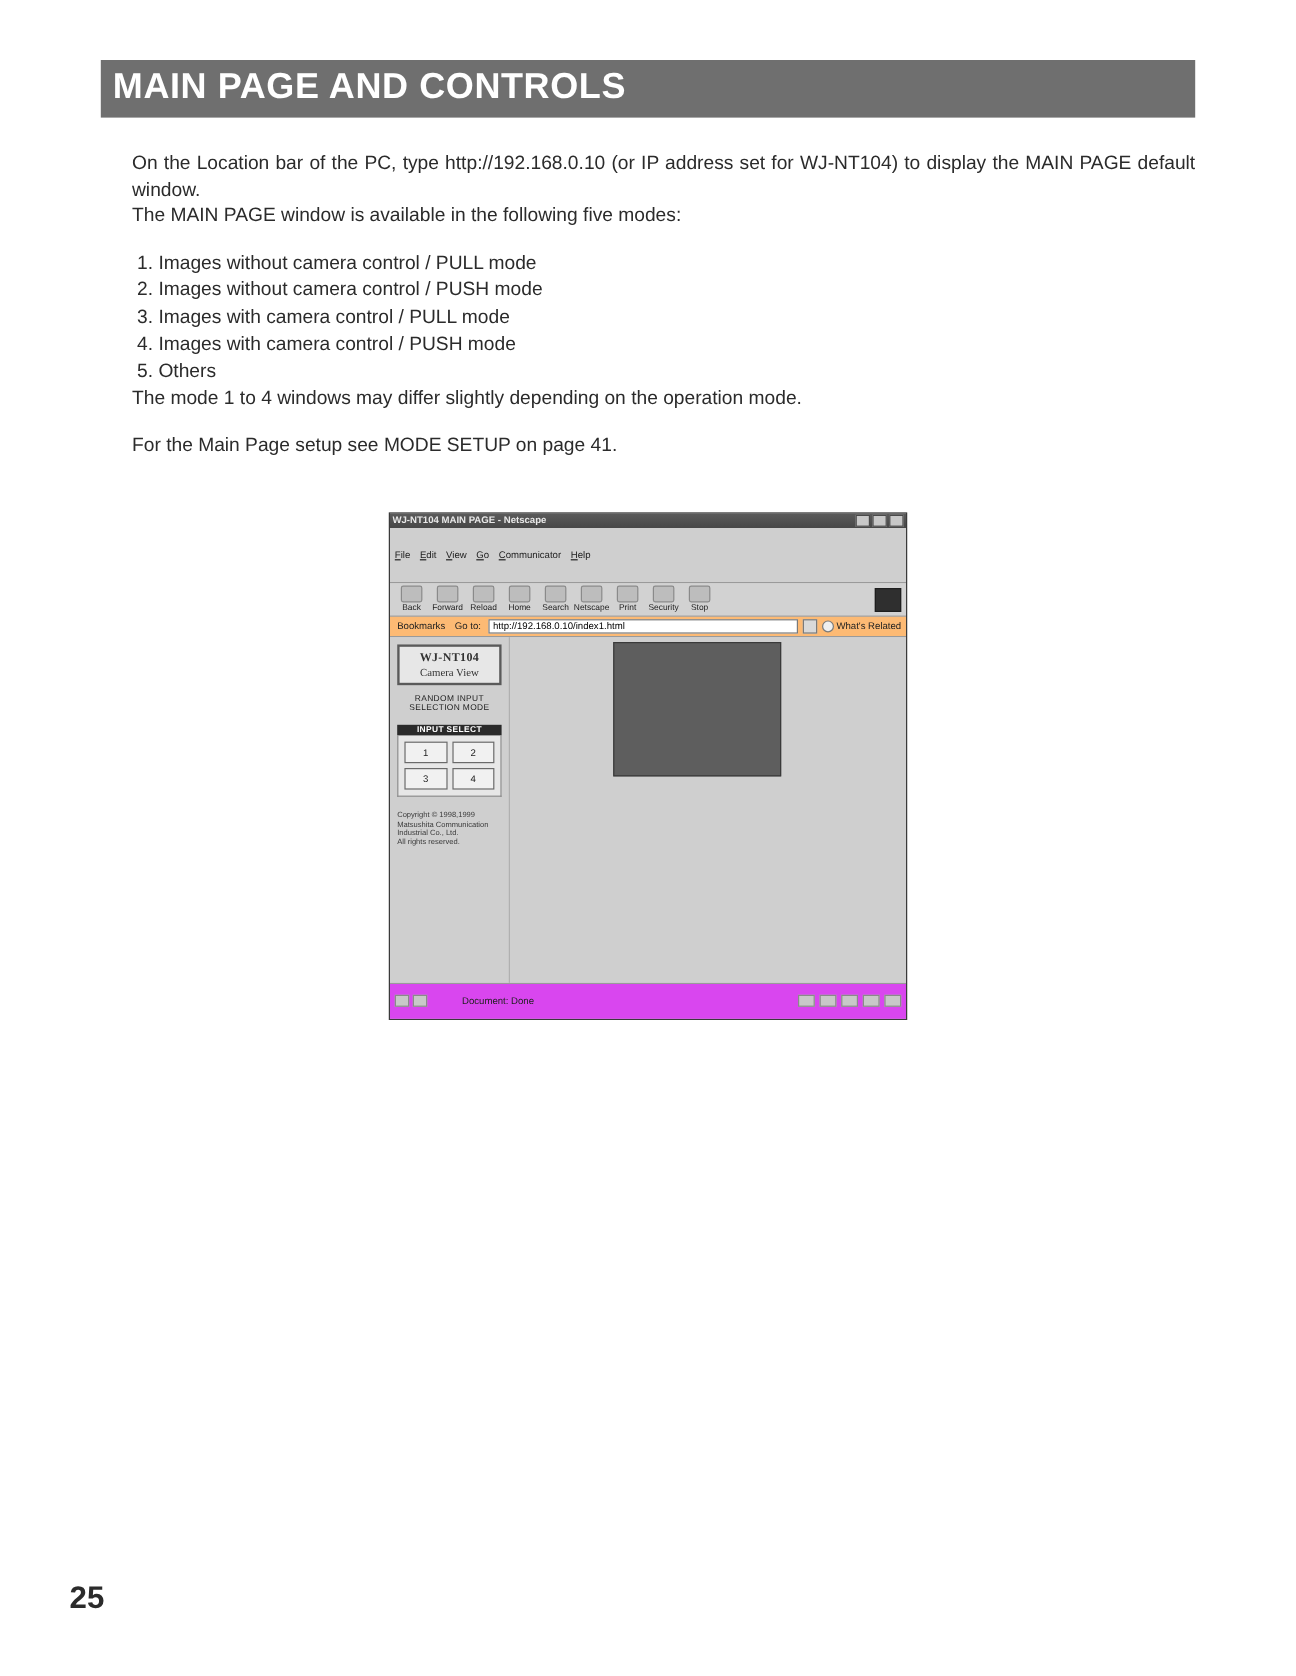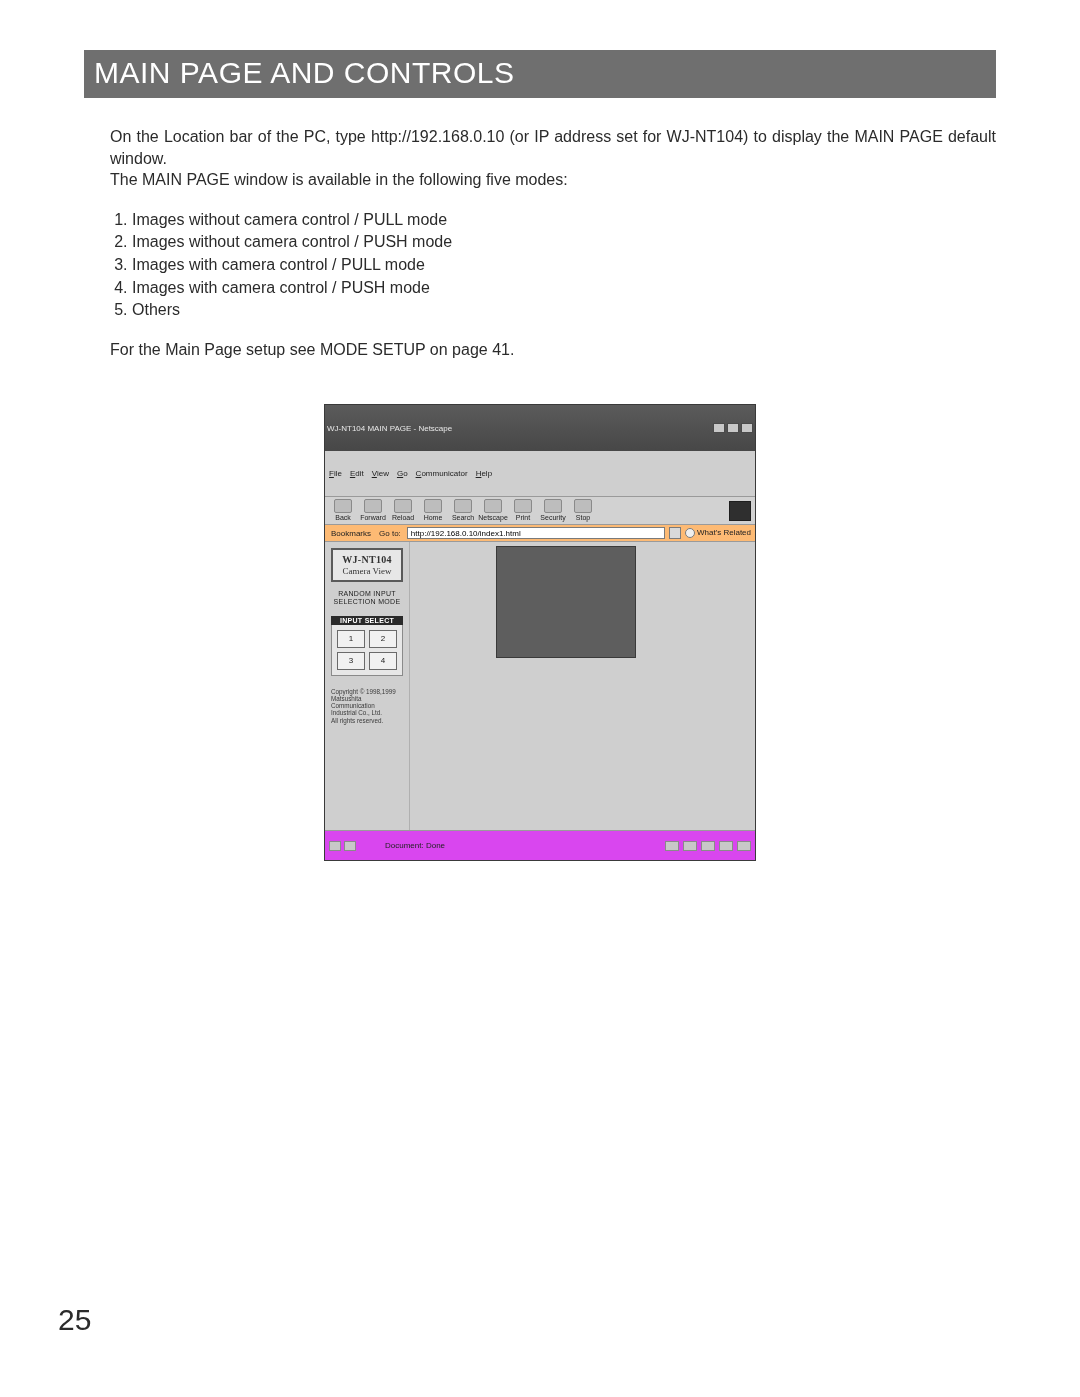--- a/index.html
+++ b/index.html
@@ -1,21 +1,21 @@
 <!DOCTYPE html>
 <html><head>
 <meta charset="utf-8">
 <style>
   * { box-sizing: border-box; margin: 0; padding: 0; }
   html, body { width: 1080px; background: #fff; font-family: Arial, Helvetica, sans-serif; color: #2b2b2b; }
   .page { width: 1080px; height: 1397px; position: relative; padding: 50px 84px 0 84px; }
   .banner {
     background: #6f6f6f;
     color: #fff;
-    font-weight: 400;
+    font-weight: 700;
     font-size: 30px;
     letter-spacing: 0.5px;
     padding: 6px 10px 8px 10px;
     font-family: Arial, Helvetica, sans-serif;
   }
   .section-head {
     margin-top: 28px;
     display: flex;
     align-items: center;
     gap: 10px;
@@ -36,43 +36,43 @@
   .body-text p { margin: 0; text-align: justify; }
   .body-text .spaced { margin-top: 18px; }
   .body-text ol {
     margin-top: 18px;
     padding-left: 22px;
   }
   .body-text ol li { margin: 1px 0; }
   .page-number {
     position: absolute;
     left: 58px;
-    bottom: 60px;
-    font-size: 30px;
-    font-weight: 400;
+    bottom: 50px;
+    font-size: 26px;
+    font-weight: 700;
   }
   
   .fig-wrap {
     margin: 44px auto 0 auto;
     width: 432px;
   }
   .netscape-window {
     width: 432px;
     border: 1px solid #3a3a3a;
     background: #cfcfcf;
     font-size: 8px;
     color: #222;
   }
   .titlebar {
-    display:flex; align-items:flex-end; justify-content:space-between;
+    display:flex; align-items:center; justify-content:space-between;
     background: linear-gradient(#5b5b5b,#474747);
     color:#e8e8e8;
-    padding: 18px 2px;
+    padding: 1px 2px;
     font-size: 8px;
-    font-weight: 400;
+    font-weight: 700;
   }
   .titlebar .title { white-space: nowrap; overflow:hidden; }
   .titlebar .win-controls { display:flex; gap:2px; }
   .win-btn { width:12px; height:10px; background:#c8c8c8; border:1px solid #4a4a4a; }
   .menubar {
     display:flex; gap:8px; padding:18px 4px; background:#cfcfcf; border-bottom:1px solid #9a9a9a;
     font-size:8px;
   }
   .menubar span:first-letter { text-decoration: underline; }
   .toolbar {
@@ -96,21 +96,21 @@
     flex:1; min-width:0; font-size:8px; height:12px; padding:0 3px;
     border:1px solid #7a7a7a; background:#fff; font-family: Arial, Helvetica, sans-serif;
   }
   .loc-drop { width:12px; height:12px; border:1px solid #7a7a7a; background:#d9d9d9; }
   .related { display:flex; align-items:flex-start; gap:2px; font-size:8px; }
   .related .rel-ico { width:10px; height:10px; border:1px solid #7a7a7a; border-radius:5px; background:#efefef; }
   .content-area {
     display:flex; background:#cfcfcf; height: 288px;
   }
   .sidebar {
-    width:85px; background:#cfcfcf; padding:6px; border-right:1px solid #b0b0b0;
+    width:100px; background:#cfcfcf; padding:6px; border-right:1px solid #b0b0b0;
     display:flex; flex-direction:column; gap:6px;
   }
   .wj-box {
     border:2px solid #5a5a5a; background:#e7e7e7; text-align:center; padding:4px 2px;
   }
   .wj-title { font-family: Georgia, 'Times New Roman', serif; font-weight:700; font-size:10px; letter-spacing:0.3px; color:#333; }
   .wj-sub { font-family: Georgia, 'Times New Roman', serif; font-size:9px; color:#333; margin-top:1px; }
   .mode-label { font-size:7px; text-align:center; line-height:1.1; margin-top:2px; letter-spacing:0.3px; }
   .input-select {
     margin-top:4px;
@@ -156,20 +156,21 @@
   <div class="body-text">
     <p>On the Location bar of the PC, type http://192.168.0.10 (or IP address set for WJ-NT104) to display the MAIN PAGE default window.</p>
     <p>The MAIN PAGE window is available in the following five modes:</p>
     <ol>
       <li>Images without camera control / PULL mode</li>
       <li>Images without camera control / PUSH mode</li>
       <li>Images with camera control / PULL mode</li>
       <li>Images with camera control / PUSH mode</li>
       <li>Others</li>
     </ol>
+    <p>The mode 1 to 4 windows may differ slightly depending on the operation mode.</p>
     <p class="spaced">For the Main Page setup see MODE SETUP on page 41.</p>
   </div>
 
   <div class="fig-wrap">
     <div class="netscape-window">
 
       <div class="titlebar">
         <span class="title">WJ-NT104 MAIN PAGE - Netscape</span>
         <div class="win-controls">
           <div class="win-btn"></div>

